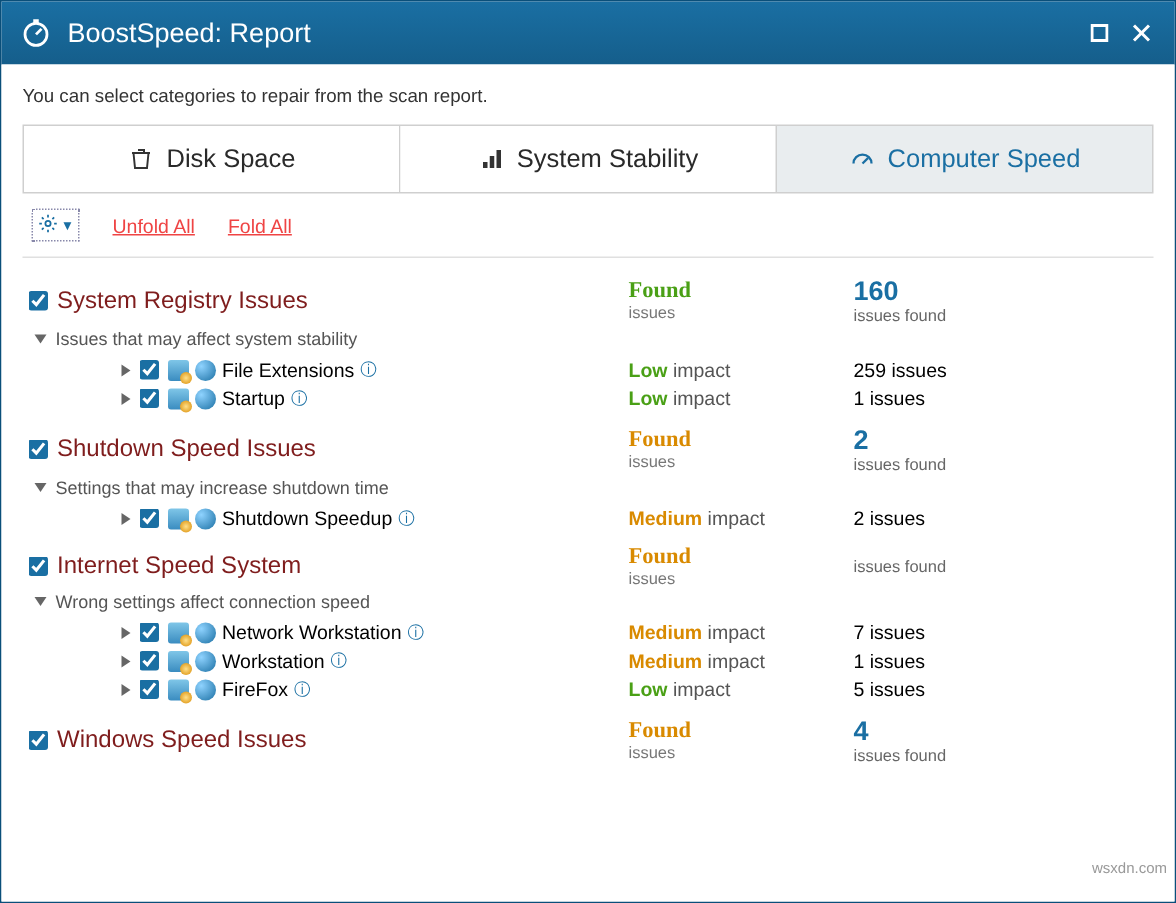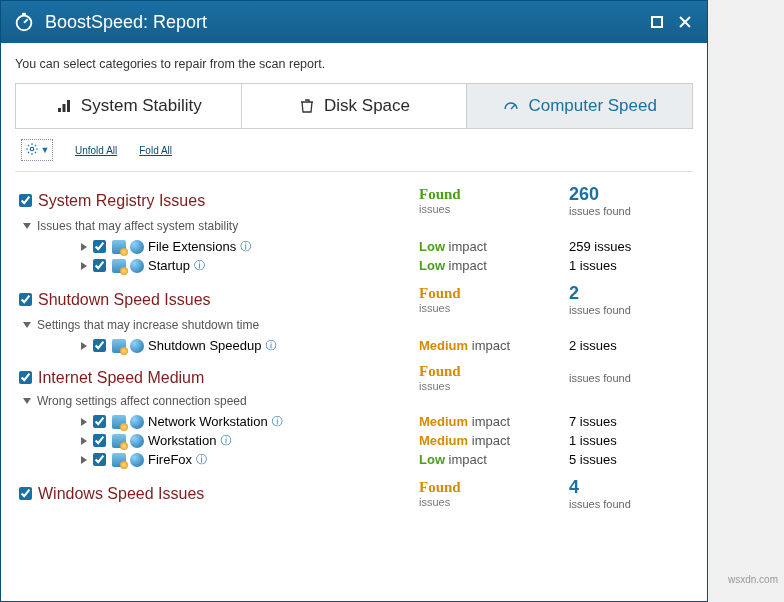--- a/index.html
+++ b/index.html
@@ -1,32 +1,32 @@
 <!DOCTYPE html>
 <html><head>
 <meta charset="utf-8">
 <style>
 * { box-sizing: border-box; margin: 0; padding: 0; }
 body { font-family: "Segoe UI", Arial, sans-serif; font-size: 13px; background: #f0f0f0; }
-.window { width: 708px; height: 602px; background: #fff; display: flex; flex-direction: column; border: 1px solid #0a4f7a; }
+.window { width: 784px; height: 602px; background: #fff; display: flex; flex-direction: column; border: 1px solid #0a4f7a; }
 .titlebar { background: linear-gradient(#1a6fa3, #155e8b); color: #fff; height: 42px; display: flex; align-items: center; padding: 0 12px; font-size: 18px; font-weight: 300; }
 .titlebar .stopwatch { width: 22px; height: 22px; margin-right: 10px; display:inline-flex; align-items:center; justify-content:center;}
 .titlebar .spacer { flex: 1; }
 .titlebar .tbtn { width: 20px; height: 20px; margin-left: 8px; display:inline-flex; align-items:center; justify-content:center; cursor:pointer;}
 .content { flex: 1; background: #fff; padding: 14px 14px 0 14px; display:flex; flex-direction:column; overflow:hidden;}
 .intro { color:#333; font-size:12.5px; margin-bottom:12px;}
 .tabs { display:flex; border:1px solid #cfcfcf; }
 .tab { flex:1; text-align:center; padding:12px 0; font-size:17px; color:#2a2a2a; border-right:1px solid #cfcfcf; cursor:pointer; display:flex; align-items:center; justify-content:center; gap:8px; background:#fff;}
 .tab:last-child { border-right:none; }
 .tab.active { background:#e9edef; color:#1a6fa3; }
 .tab .ticon { width:18px; height:18px; display:inline-flex; align-items:center; justify-content:center;}
 .toolbar { display:flex; align-items:center; gap:22px; padding:10px 6px; }
 .toolbar .view { width:32px; height:22px; border:1px dotted #88a; display:flex; align-items:center; justify-content:center; cursor:pointer;}
 .toolbar .gear { color:#1a6fa3; }
-.toolbar a.link { color:#0c4a6e; text-decoration:underline; font-size:10px; cursor:pointer;}
+.toolbar a.link { color:#ef4444; text-decoration:underline; font-size:13px; cursor:pointer;}
 .hr { border:none; border-top:1px solid #e0e0e0; margin:0 0 6px 0;}
 .list { flex:1; overflow-y:auto; padding-right:4px; position:relative;}
 .list::-webkit-scrollbar { width:10px; }
 .list::-webkit-scrollbar-thumb { background:#1a6fa3; border-radius:0;}
 .list::-webkit-scrollbar-track { background:#e8e8e8;}
 .cat { padding:6px 0 2px 4px; }
 .chk { width:13px; height:13px; margin-right:6px; accent-color:#1a6fa3;}
 .cat-title { color:#7f1d1d; font-size:16px; cursor:pointer;}
 .cat-sub { display:flex; align-items:center; margin:2px 0 4px 4px; color:#555; font-size:12px;}
 .tri { width:0; height:0; border-left:4px solid transparent; border-right:4px solid transparent; border-top:6px solid #666; margin-right:6px;}
@@ -80,34 +80,34 @@
     </span>
   </div>
 
   <div class="content">
     <div class="intro">You can select categories to repair from the scan report.</div>
 
     <div class="tabs">
       <div class="tab">
         <span class="ticon">
           <svg width="16" height="16" viewBox="0 0 16 16">
+              <path d="M3 4h10l-1 10H4z M2 4h12 M6 2h4v2" fill="none" stroke="#333" stroke-width="1.3"></path>
+            </svg>
+        </span>
+        <span>Disk Space</span>
+      </div>
+      <div class="tab">
+        <span class="ticon">
+          <svg width="16" height="16" viewBox="0 0 16 16">
               <rect x="2" y="10" width="3" height="4" fill="#333"></rect>
               <rect x="6.5" y="6" width="3" height="8" fill="#333"></rect>
               <rect x="11" y="2" width="3" height="12" fill="#333"></rect>
             </svg>
         </span>
         <span>System Stability</span>
-      </div>
-      <div class="tab">
-        <span class="ticon">
-          <svg width="16" height="16" viewBox="0 0 16 16">
-              <path d="M3 4h10l-1 10H4z M2 4h12 M6 2h4v2" fill="none" stroke="#333" stroke-width="1.3"></path>
-            </svg>
-        </span>
-        <span>Disk Space</span>
       </div>
       <div class="tab active">
         <span class="ticon">
           <svg width="18" height="18" viewBox="0 0 24 24">
               <path d="M4 16a8 8 0 0 1 16 0" fill="none" stroke="#1a6fa3" stroke-width="2"></path>
               <line x1="12" y1="16" x2="17" y2="11" stroke="#1a6fa3" stroke-width="2"></line>
             </svg>
         </span>
         <span>Computer Speed</span>
       </div>
@@ -133,21 +133,21 @@
           <div class="row">
             <div class="c-name">
               <input type="checkbox" class="chk" checked="" style="">
               <span class="cat-title">System Registry Issues</span>
             </div>
             <div class="c-status">
               <div class="found ">Found</div>
               <div class="issues-lbl">issues</div>
             </div>
             <div class="c-count">
-              <div class="big">260</div>
+              <div class="big">160</div>
               <div class="sub-lbl">issues found</div>
             </div>
           </div>
           <div class="cat-sub">
             <span class="tri"></span>
             <span>Issues that may affect system stability</span>
           </div>
           <div class="row item">
             <div class="c-name">
               <span class="tri-r"></span>
@@ -214,21 +214,21 @@
               <span class="info-ic">ⓘ</span>
             </div>
             <div class="c-status"><span class="med">Medium</span><span class="impact-t"> impact</span></div>
             <div class="c-count"><span>2</span><span> issues</span></div>
           </div>
         </div>
         <div class="cat">
           <div class="row">
             <div class="c-name">
               <input type="checkbox" class="chk" checked="" style="">
-              <span class="cat-title">Internet Speed Medium</span>
+              <span class="cat-title">Internet Speed System</span>
             </div>
             <div class="c-status">
               <div class="found orange">Found</div>
               <div class="issues-lbl">issues</div>
             </div>
             <div class="c-count">
               <div class="sub-lbl">issues found</div>
             </div>
           </div>
           <div class="cat-sub">

